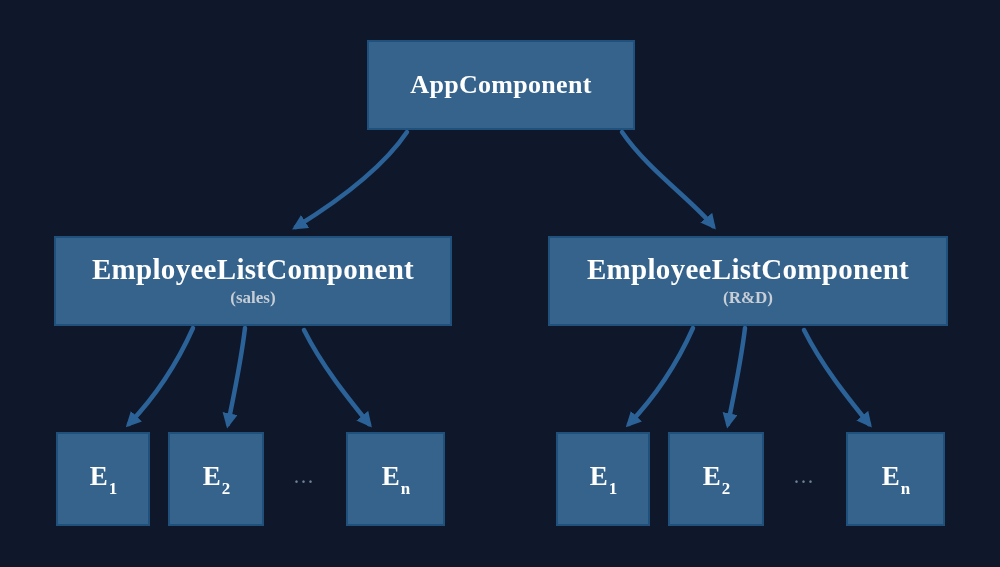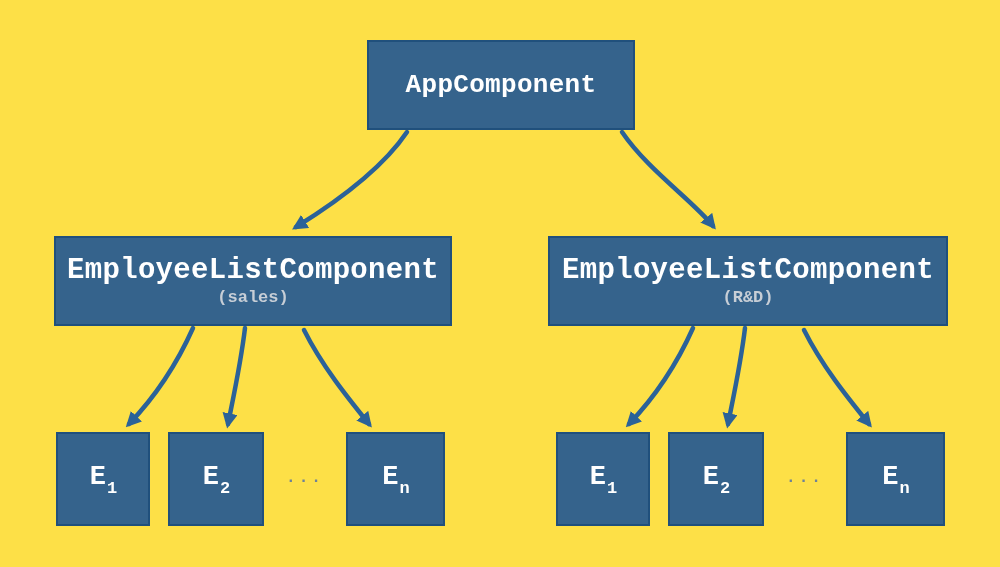--- a/index.html
+++ b/index.html
@@ -1,20 +1,20 @@
 <!DOCTYPE html>
 <html><head>
 <meta charset="utf-8">
 <style>
   html,body{margin:0;padding:0;background:#ffffff;}
   .canvas{
     position:relative;
     width:1000px;height:567px;
-    background:#fde047;
-    font-family:Liberation Mono, monospace;
+    background:#0f172a;
+    font-family:Liberation Serif, serif;
     overflow:hidden;
   }
   .arrows{position:absolute;left:0;top:0;width:1000px;height:567px;}
   .box{
     position:absolute;
     background:#35638c;
     border:2px solid #20507c;
     box-sizing:border-box;
     display:flex;
     flex-direction:column;

